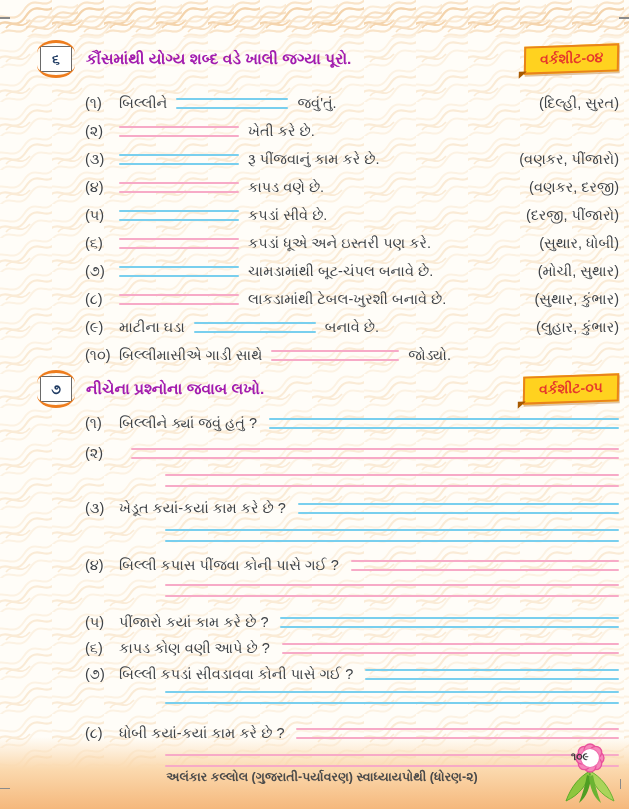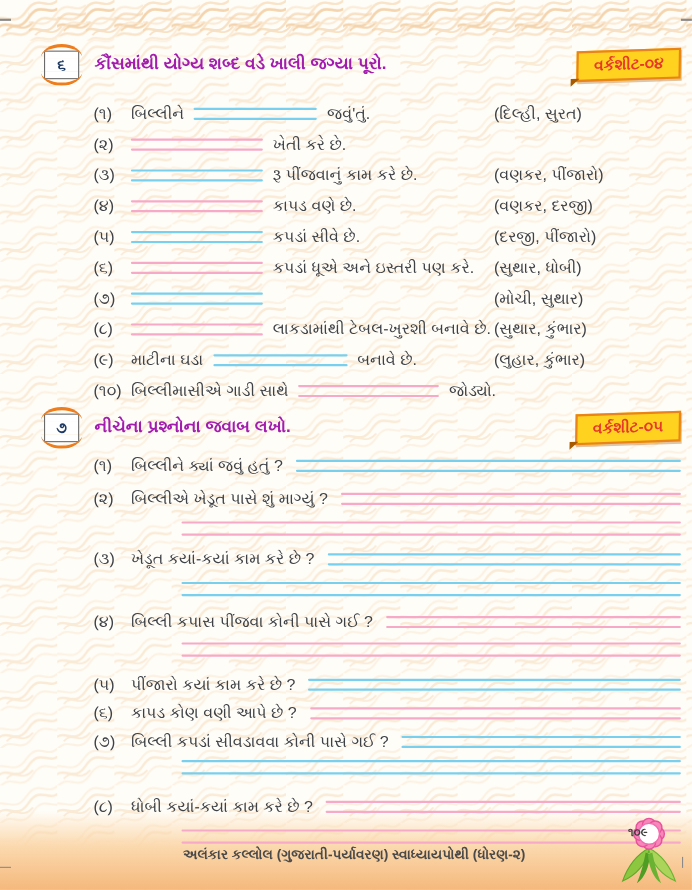--- a/index.html
+++ b/index.html
@@ -60,21 +60,21 @@
   .blue.dpair::before,.blue.dpair::after{background:#79cfee;}
   .pink.dpair::before,.pink.dpair::after{background:#f7aac7;}
 
   
   .rows6{margin:10px 0 0 45px;}
   .row6{display:flex;align-items:flex-end;height:28px;white-space:nowrap;}
   .row6 .num{min-width:34px;flex:0 0 auto;}
   .row6 .pre{margin-right:9px;flex:0 0 auto;}
   .row6 .blank{flex:0 0 auto;margin:0 9px 3px 0;}
   .row6 .post{flex:0 0 auto;}
-  .row6 .options{margin-left:auto;width:170px;text-align:left;flex:0 0 170px;}
+  .row6 .options{margin-left:auto;width:170px;text-align:right;flex:0 0 170px;}
 
   
   .rows7{margin:8px 0 0 45px;}
   .row7{display:flex;align-items:flex-end;height:20px;white-space:nowrap;}
   .row7 .num{min-width:34px;flex:0 0 auto;}
   .row7 .qtext{flex:0 0 auto;margin-top:37px;}
   .row7 .qline{flex:1 1 auto;margin:0 0 3px 12px;}
   .extra-line{display:block;height:13px;margin-left:80px;}
 
   
@@ -169,20 +169,21 @@
       <div class="row6">
         <span class="num">(૬)</span>
         <span class="blank dpair pink" style="width:120px"></span>
         <span class="post">કપડાં ધૂએ અને ઇસ્તરી પણ કરે.</span>
         <span class="options">(સુથાર, ધોબી)</span>
       </div>
 
       <div class="row6">
         <span class="num">(૭)</span>
         <span class="blank dpair blue" style="width:120px"></span>
+        <span class="post">ચામડામાંથી બૂટ-ચંપલ બનાવે છે.</span>
         <span class="options">(મોચી, સુથાર)</span>
       </div>
 
       <div class="row6">
         <span class="num">(૮)</span>
         <span class="blank dpair pink" style="width:120px"></span>
         <span class="post">લાકડામાંથી ટેબલ-ખુરશી બનાવે છે.</span>
         <span class="options">(સુથાર, કુંભાર)</span>
       </div>
 
@@ -214,21 +215,20 @@
     <div class="rows7">
 
       <div class="row7" style="margin-bottom:10px">
         <span class="num">(૧)</span>
         <span class="qtext">બિલ્લીને ક્યાં જવું હતું ?</span>
         <span class="qline dpair blue"></span>
       </div>
 
       <div class="row7">
         <span class="num">(૨)</span>
-        <span class="qtext">બિલ્લીએ ખેડૂત પાસે શું માગ્યું ?</span>
         <span class="qline dpair pink"></span>
       </div>
       <span class="extra-line dpair pink" style="margin-top:12px;margin-bottom:10px"></span>
 
       <div class="row7">
         <span class="num">(૩)</span>
         <span class="qtext">ખેડૂત કયાં-કયાં કામ કરે છે ?</span>
         <span class="qline dpair blue"></span>
       </div>
       <span class="extra-line dpair blue" style="margin-top:12px;margin-bottom:12px"></span>

